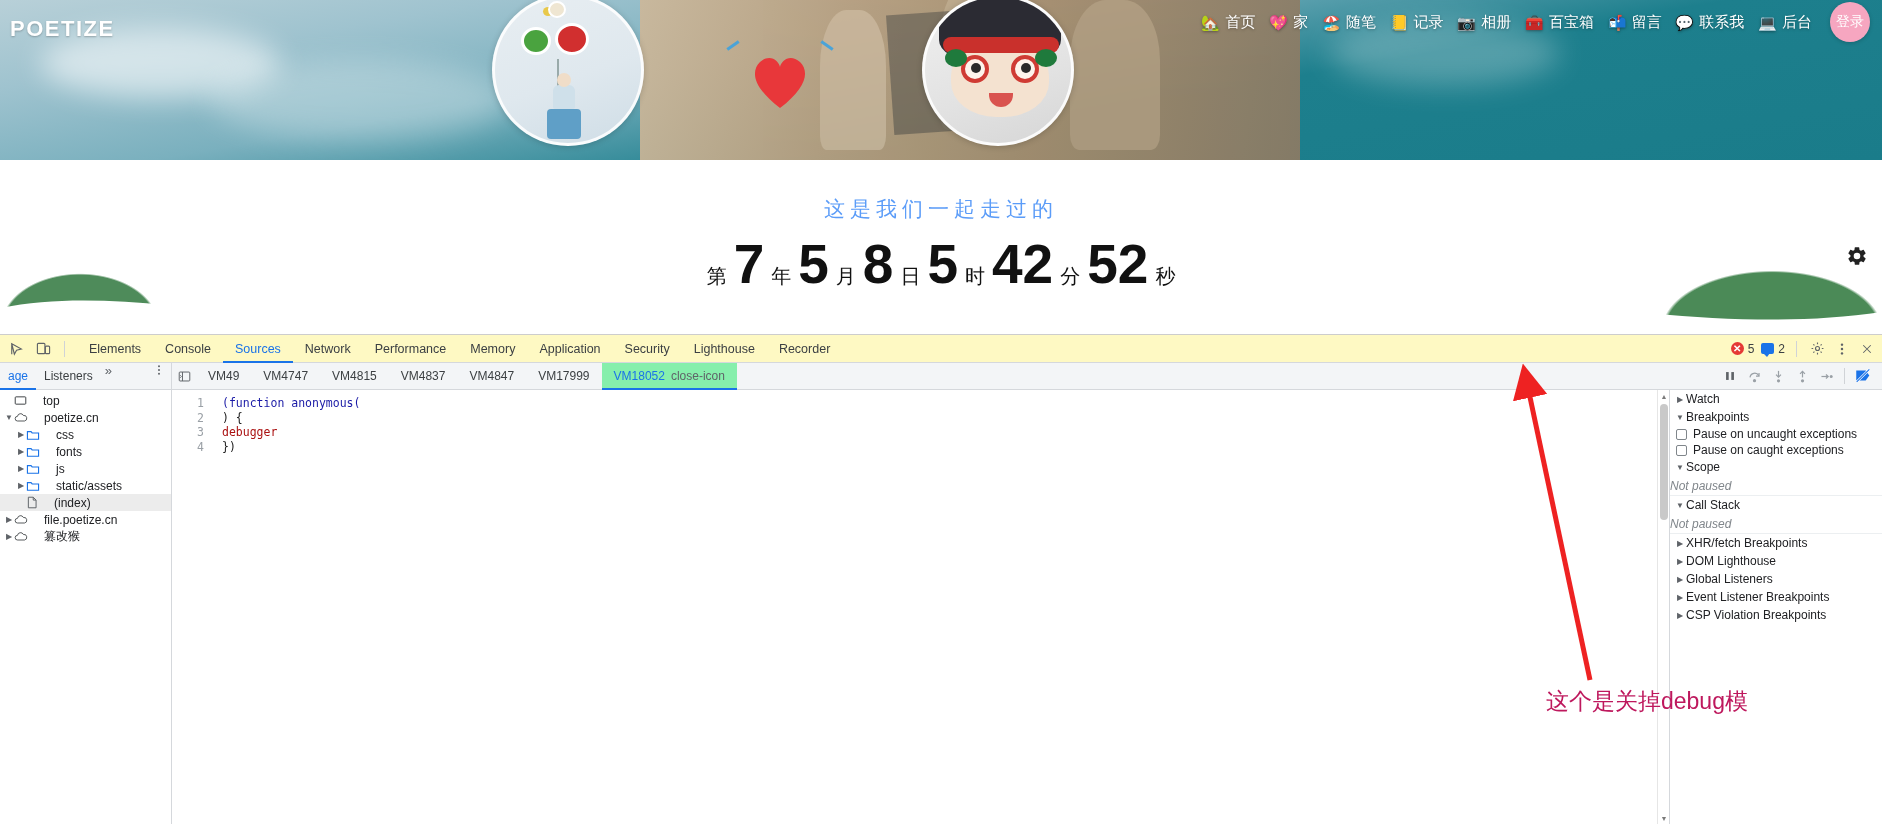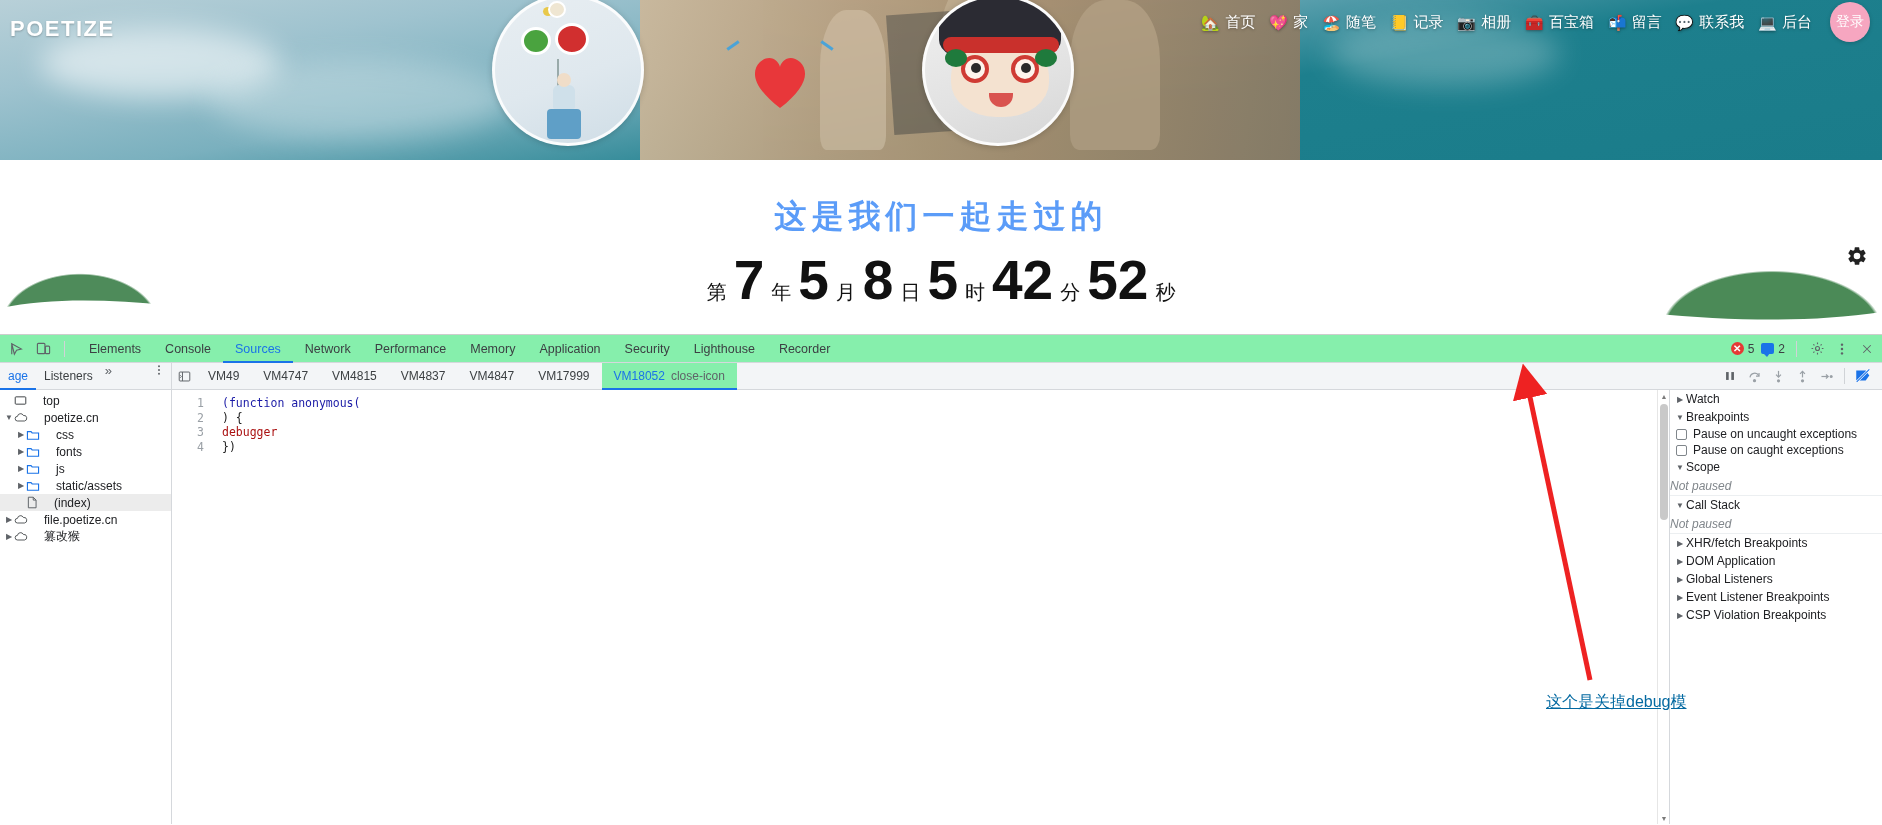--- a/index.html
+++ b/index.html
@@ -80,21 +80,21 @@
     margin-left: 4px; cursor: pointer;
     box-shadow: 0 1px 4px rgba(0,0,0,.2);
   }
 
   
   .countdown-wrap {
     position: absolute; left: 0; top: 195px; width: 1882px;
     text-align: center; z-index: 20;
   }
   .cd-title {
-    color: #5b9cf8; font-size: 32px; font-weight: bold; letter-spacing: 5px;
+    color: #5b9cf8; font-size: 21px; font-weight: normal; letter-spacing: 5px;
   }
   .cd-line {
     margin-top: 14px; display: flex; align-items: baseline; justify-content: center;
     gap: 2px;
   }
   .cd-unit { font-size: 20px; color: #111; padding: 0 5px; }
   .cd-num {
     font-size: 55px; font-weight: bold; color: #111; line-height: 1;
     font-family: "Liberation Sans", sans-serif;
   }
@@ -103,21 +103,21 @@
     z-index: 25; cursor: pointer;
   }
 
   
   .devtools {
     position: absolute; left: 0; top: 334px; width: 1882px; height: 491px;
     background: #fff; border-top: 1px solid #cdcdcd;
     font-family: "Liberation Sans", sans-serif;
   }
   .dt-toolbar {
-    position: relative; height: 28px; background: #86efac;
+    position: relative; height: 28px; background: #fef9c3;
     border-bottom: 1px solid #d5d8dc; display: flex; align-items: center;
   }
   .dt-dock-icons { display: flex; align-items: center; gap: 8px; padding: 0 8px; }
   .ico-btn {
     width: 18px; height: 18px; display: flex; align-items: center;
     justify-content: center; cursor: pointer; color: #5f6368;
   }
   .dt-sep { width: 1px; height: 16px; background: #d0d3d7; margin: 0 4px; }
   .dt-tabs { display: flex; align-items: stretch; height: 28px; }
   .dt-tab {
@@ -252,21 +252,21 @@
   }
   .notpaused {
     font-style: italic; color: #80868b; font-size: 12px;
     height: 20px; line-height: 20px; border-bottom: 1px solid #eceff1;
   }
 
   
   .annot-arrow { position: absolute; left: 0; top: 0; pointer-events: none; z-index: 60; }
   .annot-text {
     position: absolute; left: 1546px; top: 686px; width: 330px;
-    color: #0369a1; font-size: 16px; line-height: 31px; z-index: 61; text-decoration: underline;
+    color: #be185d; font-size: 23px; line-height: 31px; z-index: 61;
   }
 </style>
 </head>
 <body>
 
 <div id="root">
 
   <div class="site">
     <div class="sky"></div>
     <div class="cloudish" style="left:40px;top:28px;width:240px;height:70px;"></div>
@@ -660,21 +660,21 @@
           <span class="caret">▼</span>
           <span>Call Stack</span>
         </div>
         <div class="notpaused">Not paused</div>
         <div class="dbg-section">
           <span class="caret">▶</span>
           <span>XHR/fetch Breakpoints</span>
         </div>
         <div class="dbg-section">
           <span class="caret">▶</span>
-          <span>DOM Application</span>
+          <span>DOM Lighthouse</span>
         </div>
         <div class="dbg-section">
           <span class="caret">▶</span>
           <span>Global Listeners</span>
         </div>
         <div class="dbg-section">
           <span class="caret">▶</span>
           <span>Event Listener Breakpoints</span>
         </div>
         <div class="dbg-section">

